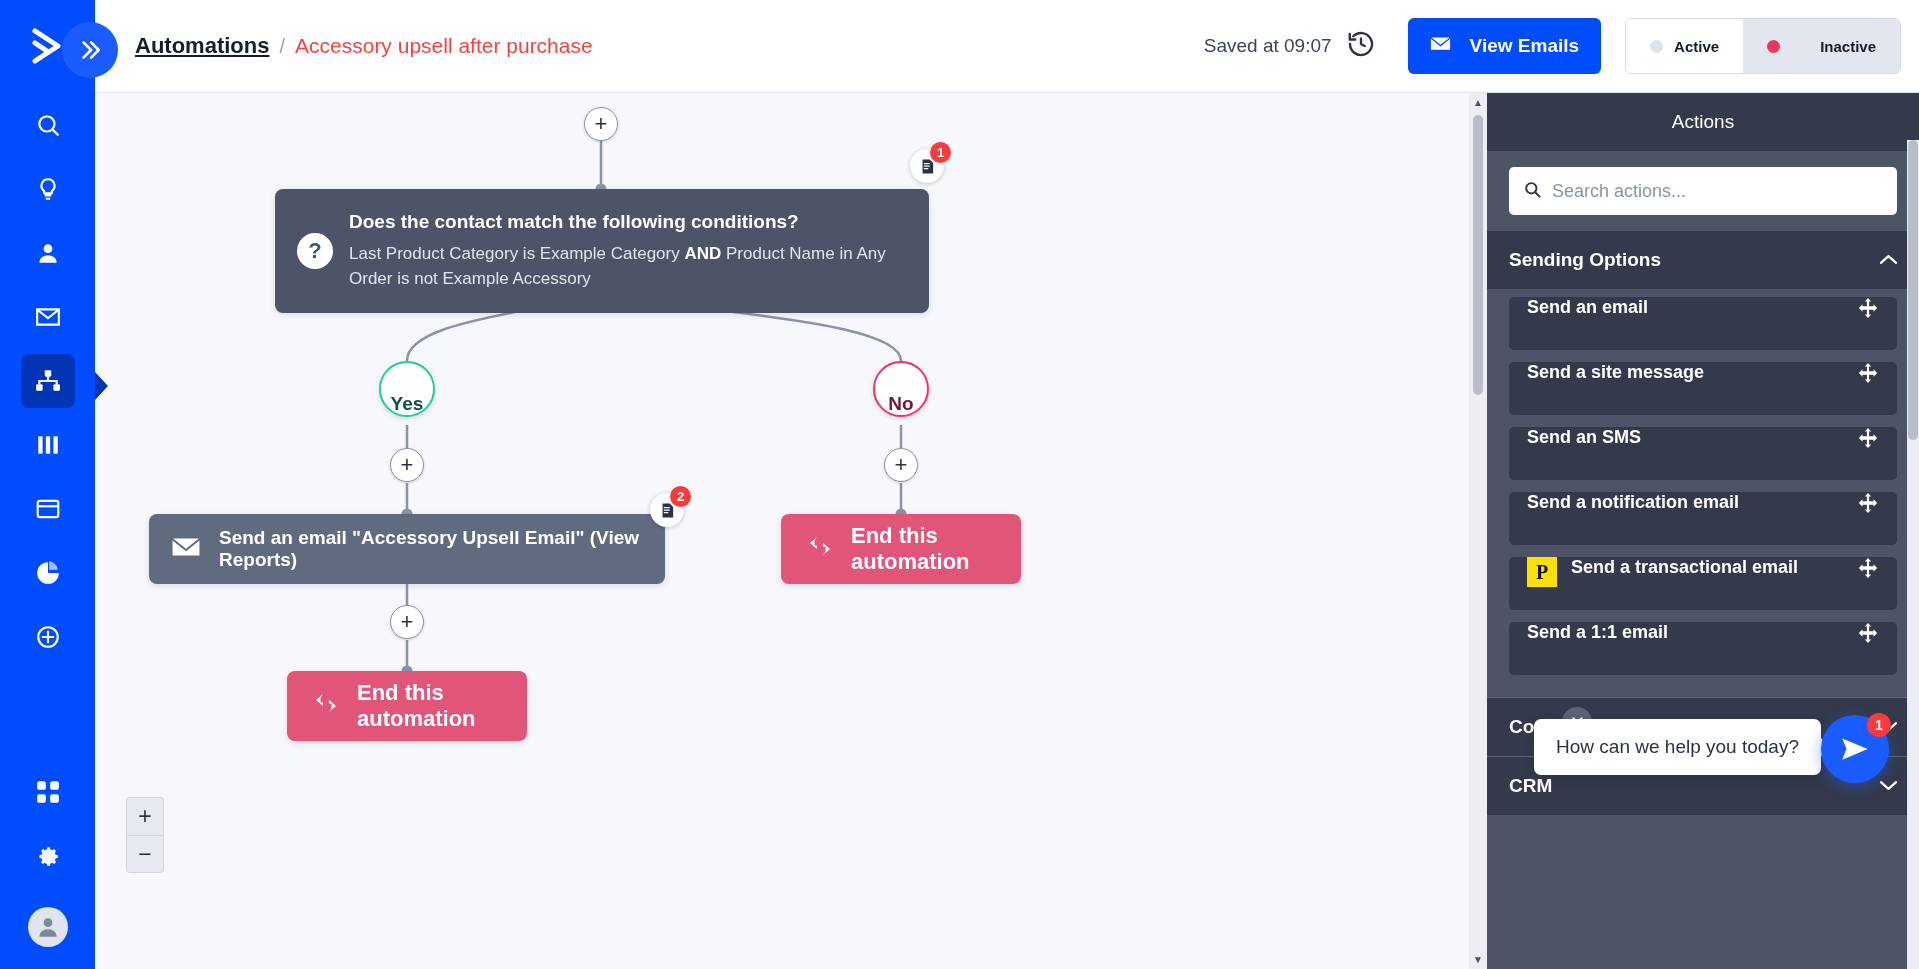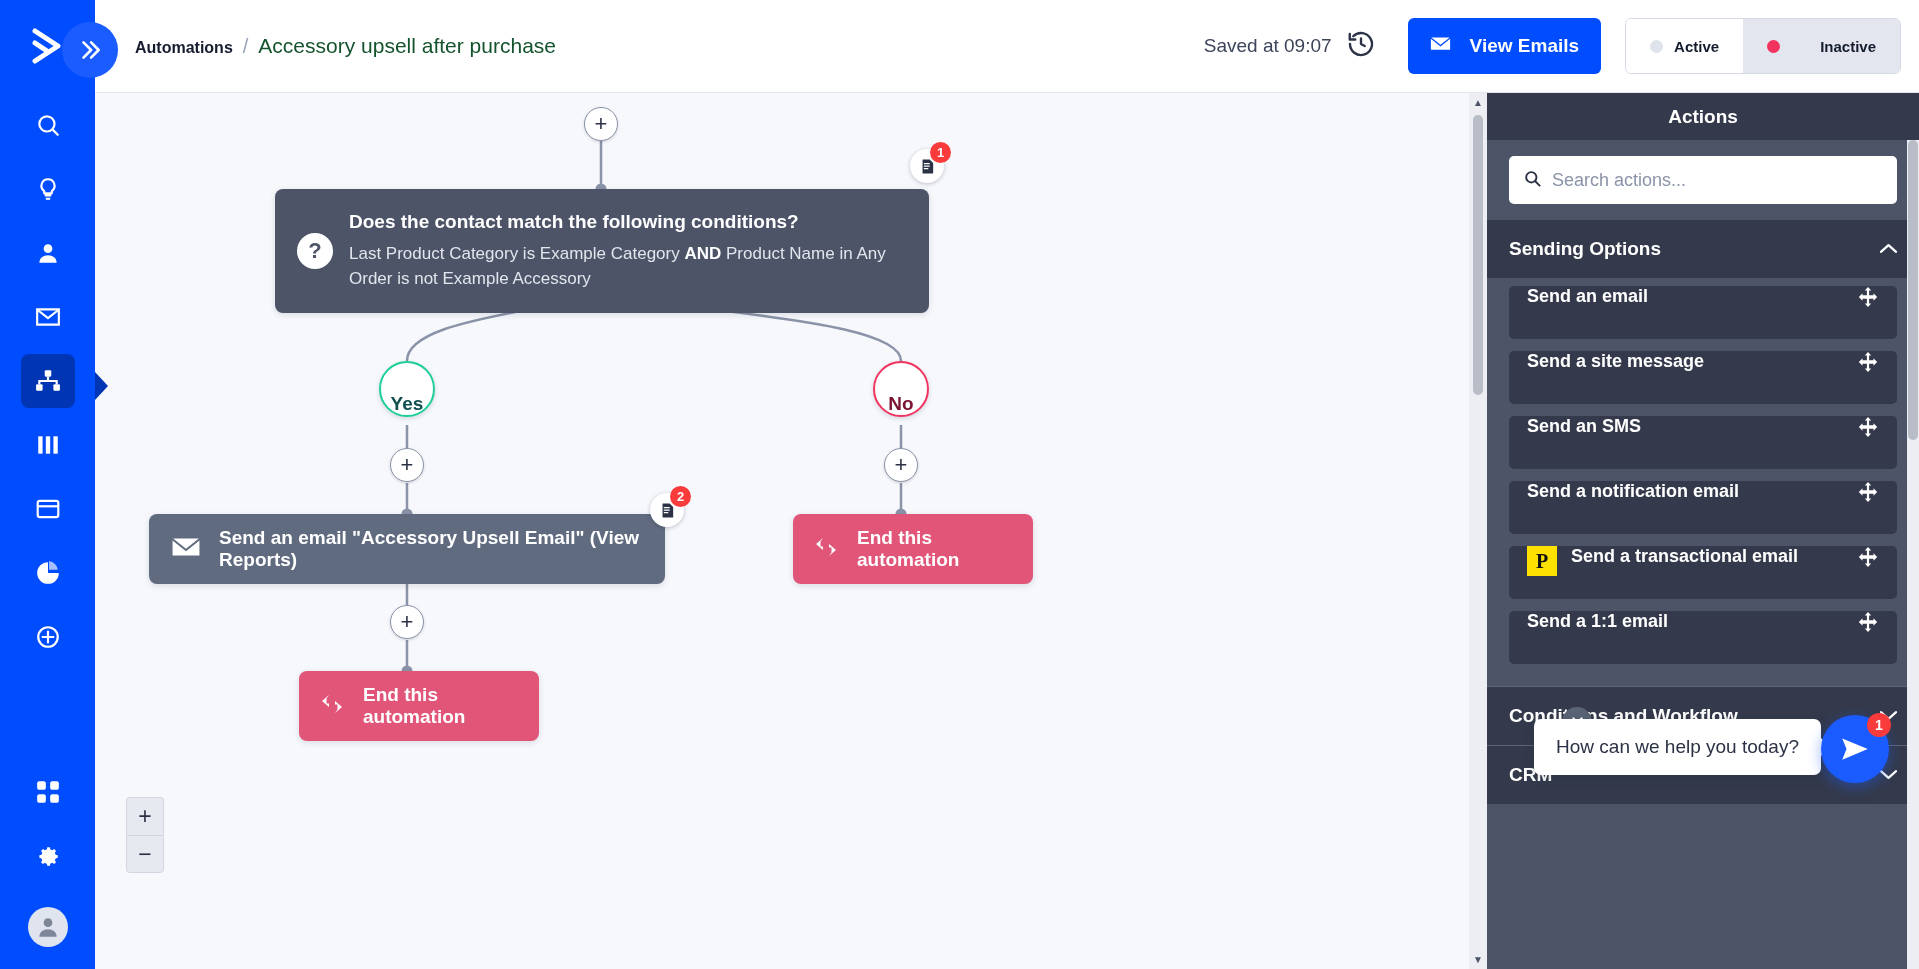--- a/index.html
+++ b/index.html
@@ -49,23 +49,23 @@
 
   
   .main { flex: 1 1 auto; height: 969px; position: relative; background: #fff; }
 
   
   .header {
     height: 93px; background: #ffffff; border-bottom: 1px solid #e3e6ef;
     display: flex; align-items: center; padding: 0 18px 0 40px; gap: 10px;
   }
   .breadcrumb { display: flex; align-items: baseline; gap: 10px; }
-  .bc-root { font-size: 16px; font-weight: bold; color: #141c2e; cursor: pointer; }
+  .bc-root { font-size: 22px; font-weight: bold; color: #141c2e; cursor: pointer; text-decoration: underline; }
   .bc-sep { font-size: 20px; color: #9aa2b6; }
-  .bc-leaf { font-size: 21px; color: #14532d; }
+  .bc-leaf { font-size: 21px; color: #ef4444; }
   .hdr-spacer { flex: 1 1 auto; }
   .saved {
     display: flex; align-items: center; gap: 14px; margin-right: 22px;
   }
   .saved-text { font-size: 19px; color: #3c4459; }
   .btn {
     height: 56px; border-radius: 6px; display: flex; align-items: center;
     justify-content: center; gap: 19px; padding: 0 22px;
     font-size: 19px; font-weight: bold; cursor: pointer; white-space: nowrap;
   }
@@ -126,22 +126,22 @@
   .cond-sub { font-size: 17px; color: #e2e5ec; line-height: 1.45; }
   .cond-sub b { color: #fff; font-weight: bold; }
 
   .node-action {
     background: #616b80; color: #fff; height: 70px;
     display: flex; align-items: center; gap: 18px; padding: 0 22px;
     font-size: 19px; font-weight: bold;
   }
   .node-end {
     background: #e05578; color: #fff; height: 70px;
-    display: flex; align-items: center; gap: 18px; padding: 0 20px;
-    font-size: 19px; font-weight: bold; margin-left: 12px;
+    display: flex; align-items: center; gap: 18px; padding: 0 26px;
+    font-size: 22px; font-weight: bold;
   }
 
   .branch-pill {
     position: absolute; width: 56px; height: 56px; border-radius: 50%;
     background: #fff; display: flex; align-items: flex-end; justify-content: center;
     font-size: 19px; font-weight: bold; z-index: 6;
     box-shadow: 0 2px 5px rgba(20,28,46,.15); cursor: pointer;
   }
   .pill-yes { border: 2.5px solid #1ecf9a; color: #0f4f50; }
   .pill-no  { border: 2.5px solid #f0345f; color: #7a1430; }
@@ -163,21 +163,21 @@
     width: 38px; height: 38px; background: #e6e9f0; color: #2b3245;
     display: flex; align-items: center; justify-content: center;
     font-size: 23px; cursor: pointer; border: 1px solid #d2d6e0;
   }
   .zoom-btn.top { border-radius: 4px 4px 0 0; border-bottom: none; }
   .zoom-btn.bot { border-radius: 0 0 4px 4px; }
 
   
   .panel { width: 432px; flex: 0 0 432px; height: 876px; background: #4d5468; position: relative; }
   .panel-title {
-    height: 47px; background: #343a4b; color: #fff; font-size: 19px; font-weight: bold;
+    height: 58px; background: #343a4b; color: #fff; font-size: 19px; font-weight: normal;
     display: flex; align-items: center; justify-content: center;
   }
   .panel-search { padding: 16px 22px; }
   .search-box {
     height: 48px; background: #fff; border-radius: 5px;
     display: flex; align-items: center; gap: 10px; padding: 0 14px;
   }
   .search-box input {
     border: none; outline: none; font-size: 18px; color: #2b3245;
     font-family: "Liberation Sans", sans-serif; width: 100%; background: transparent;

